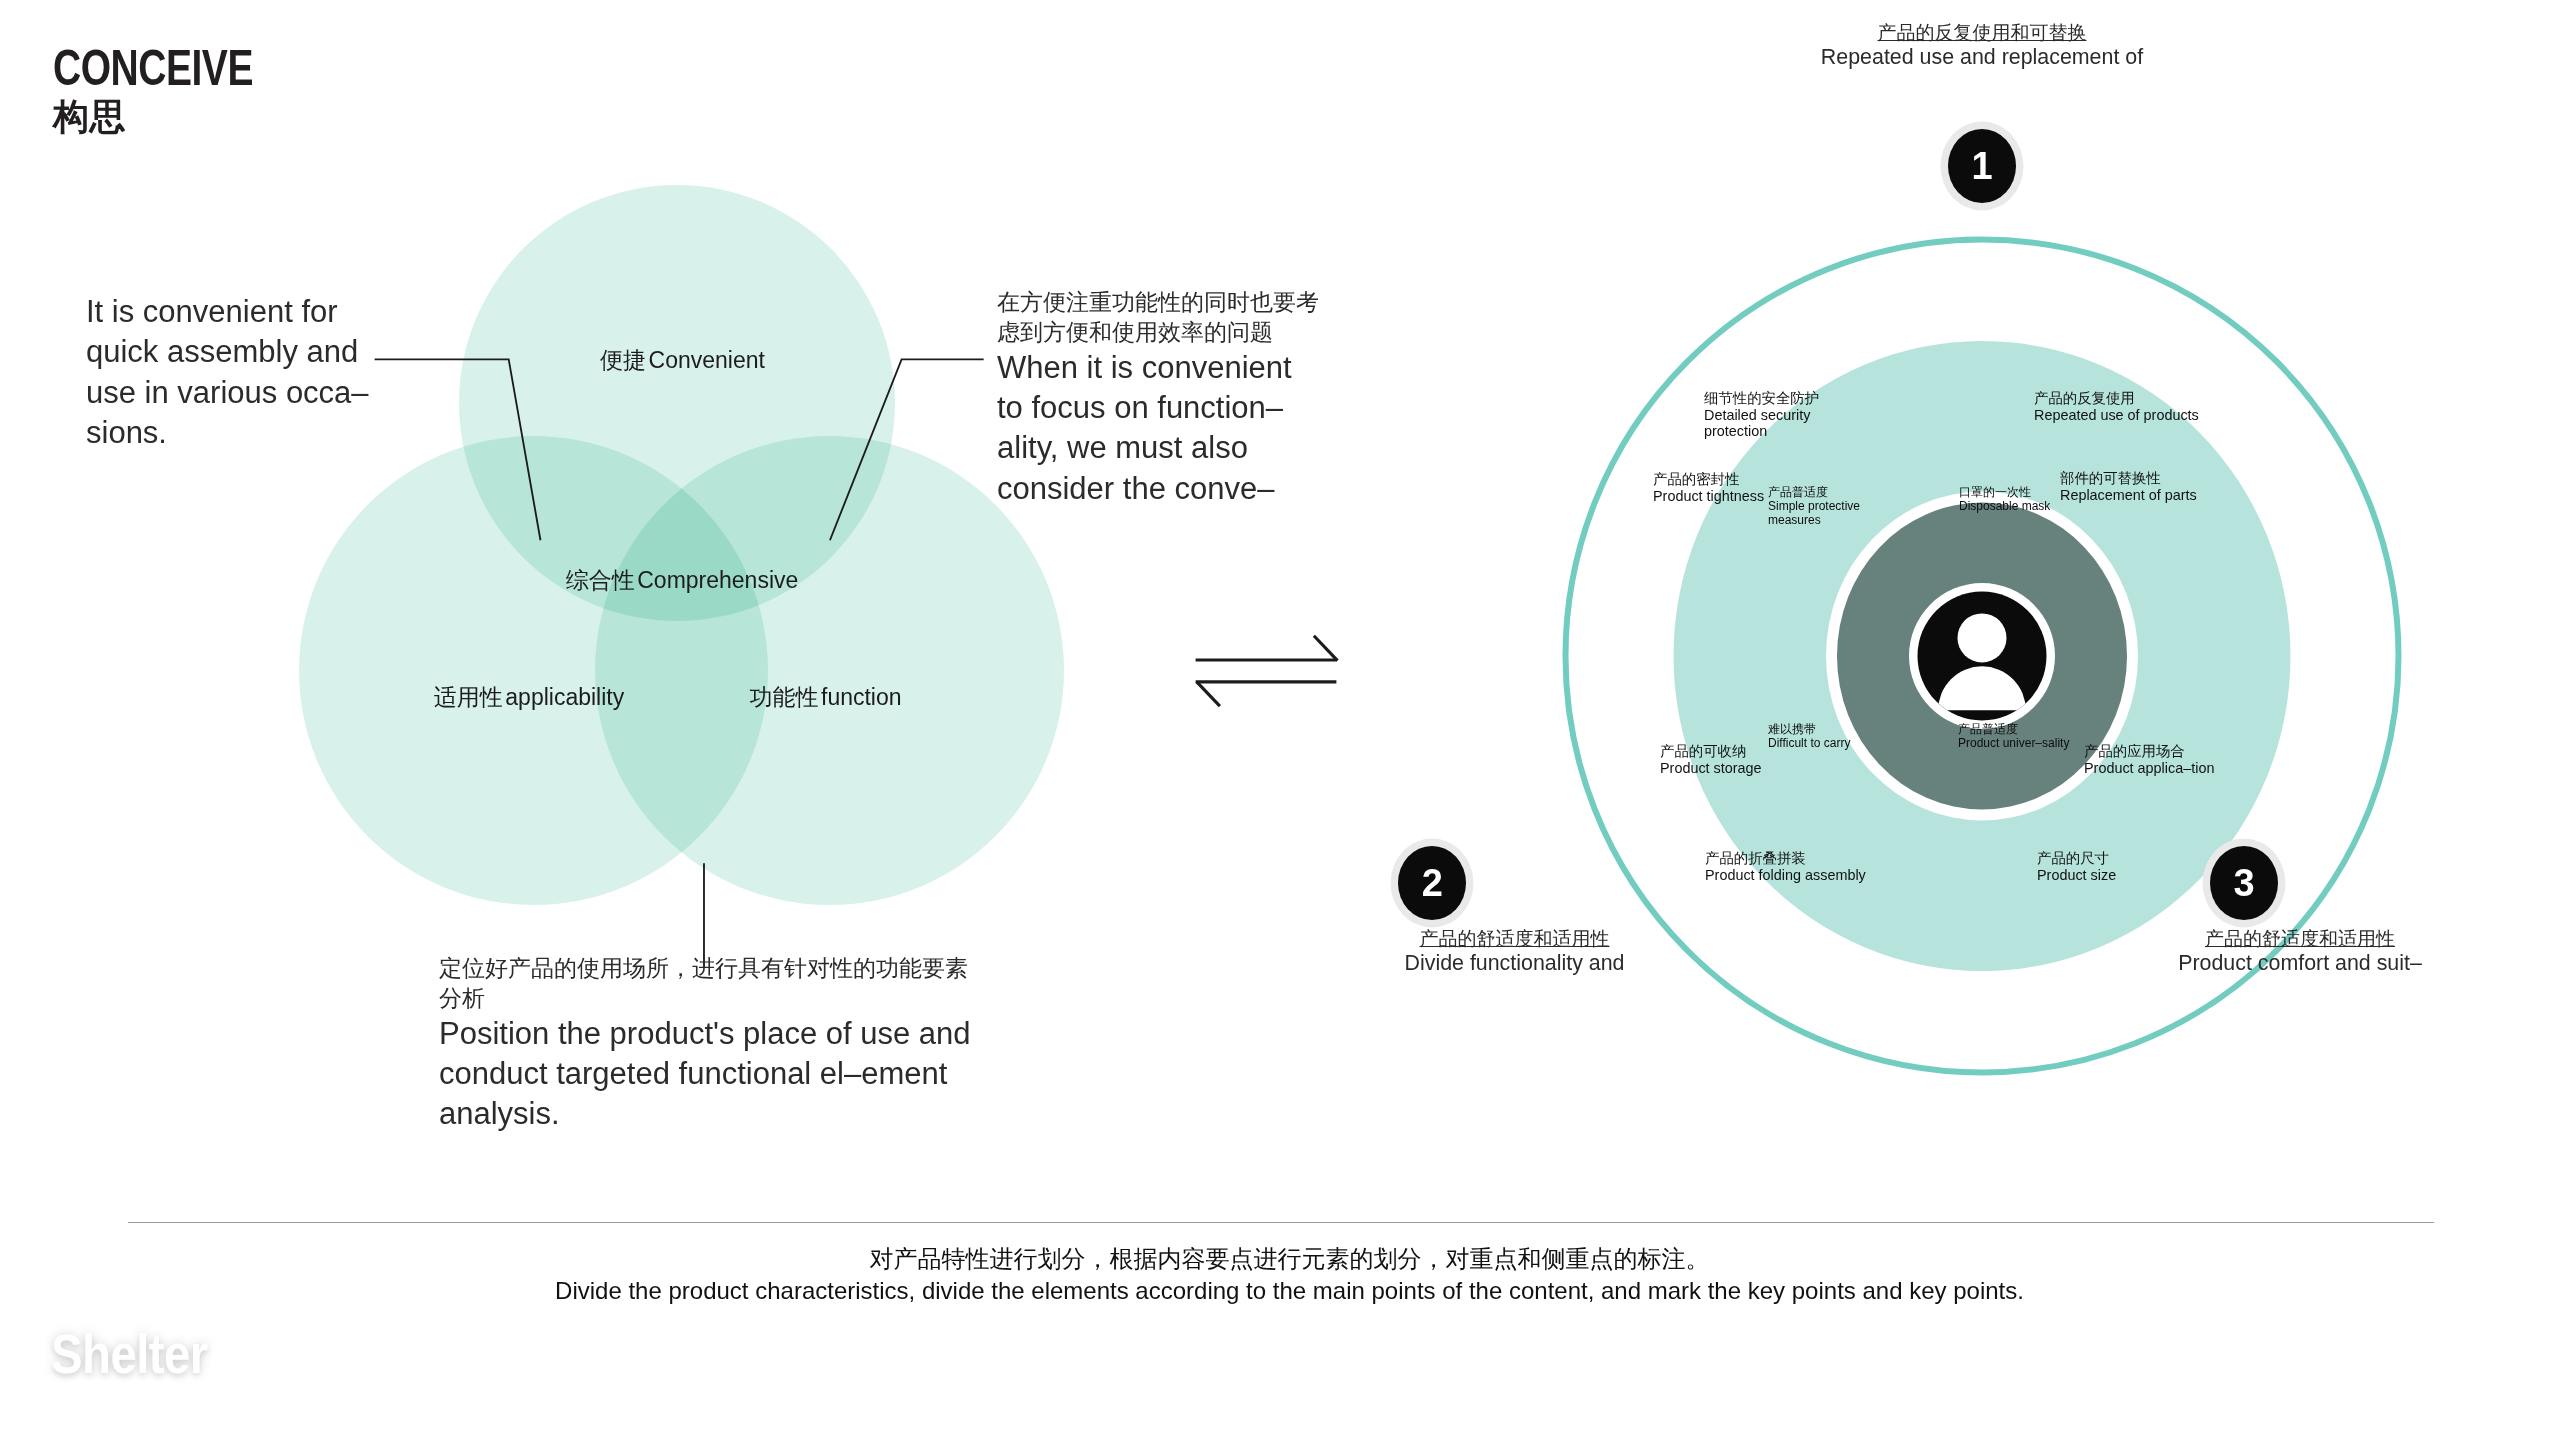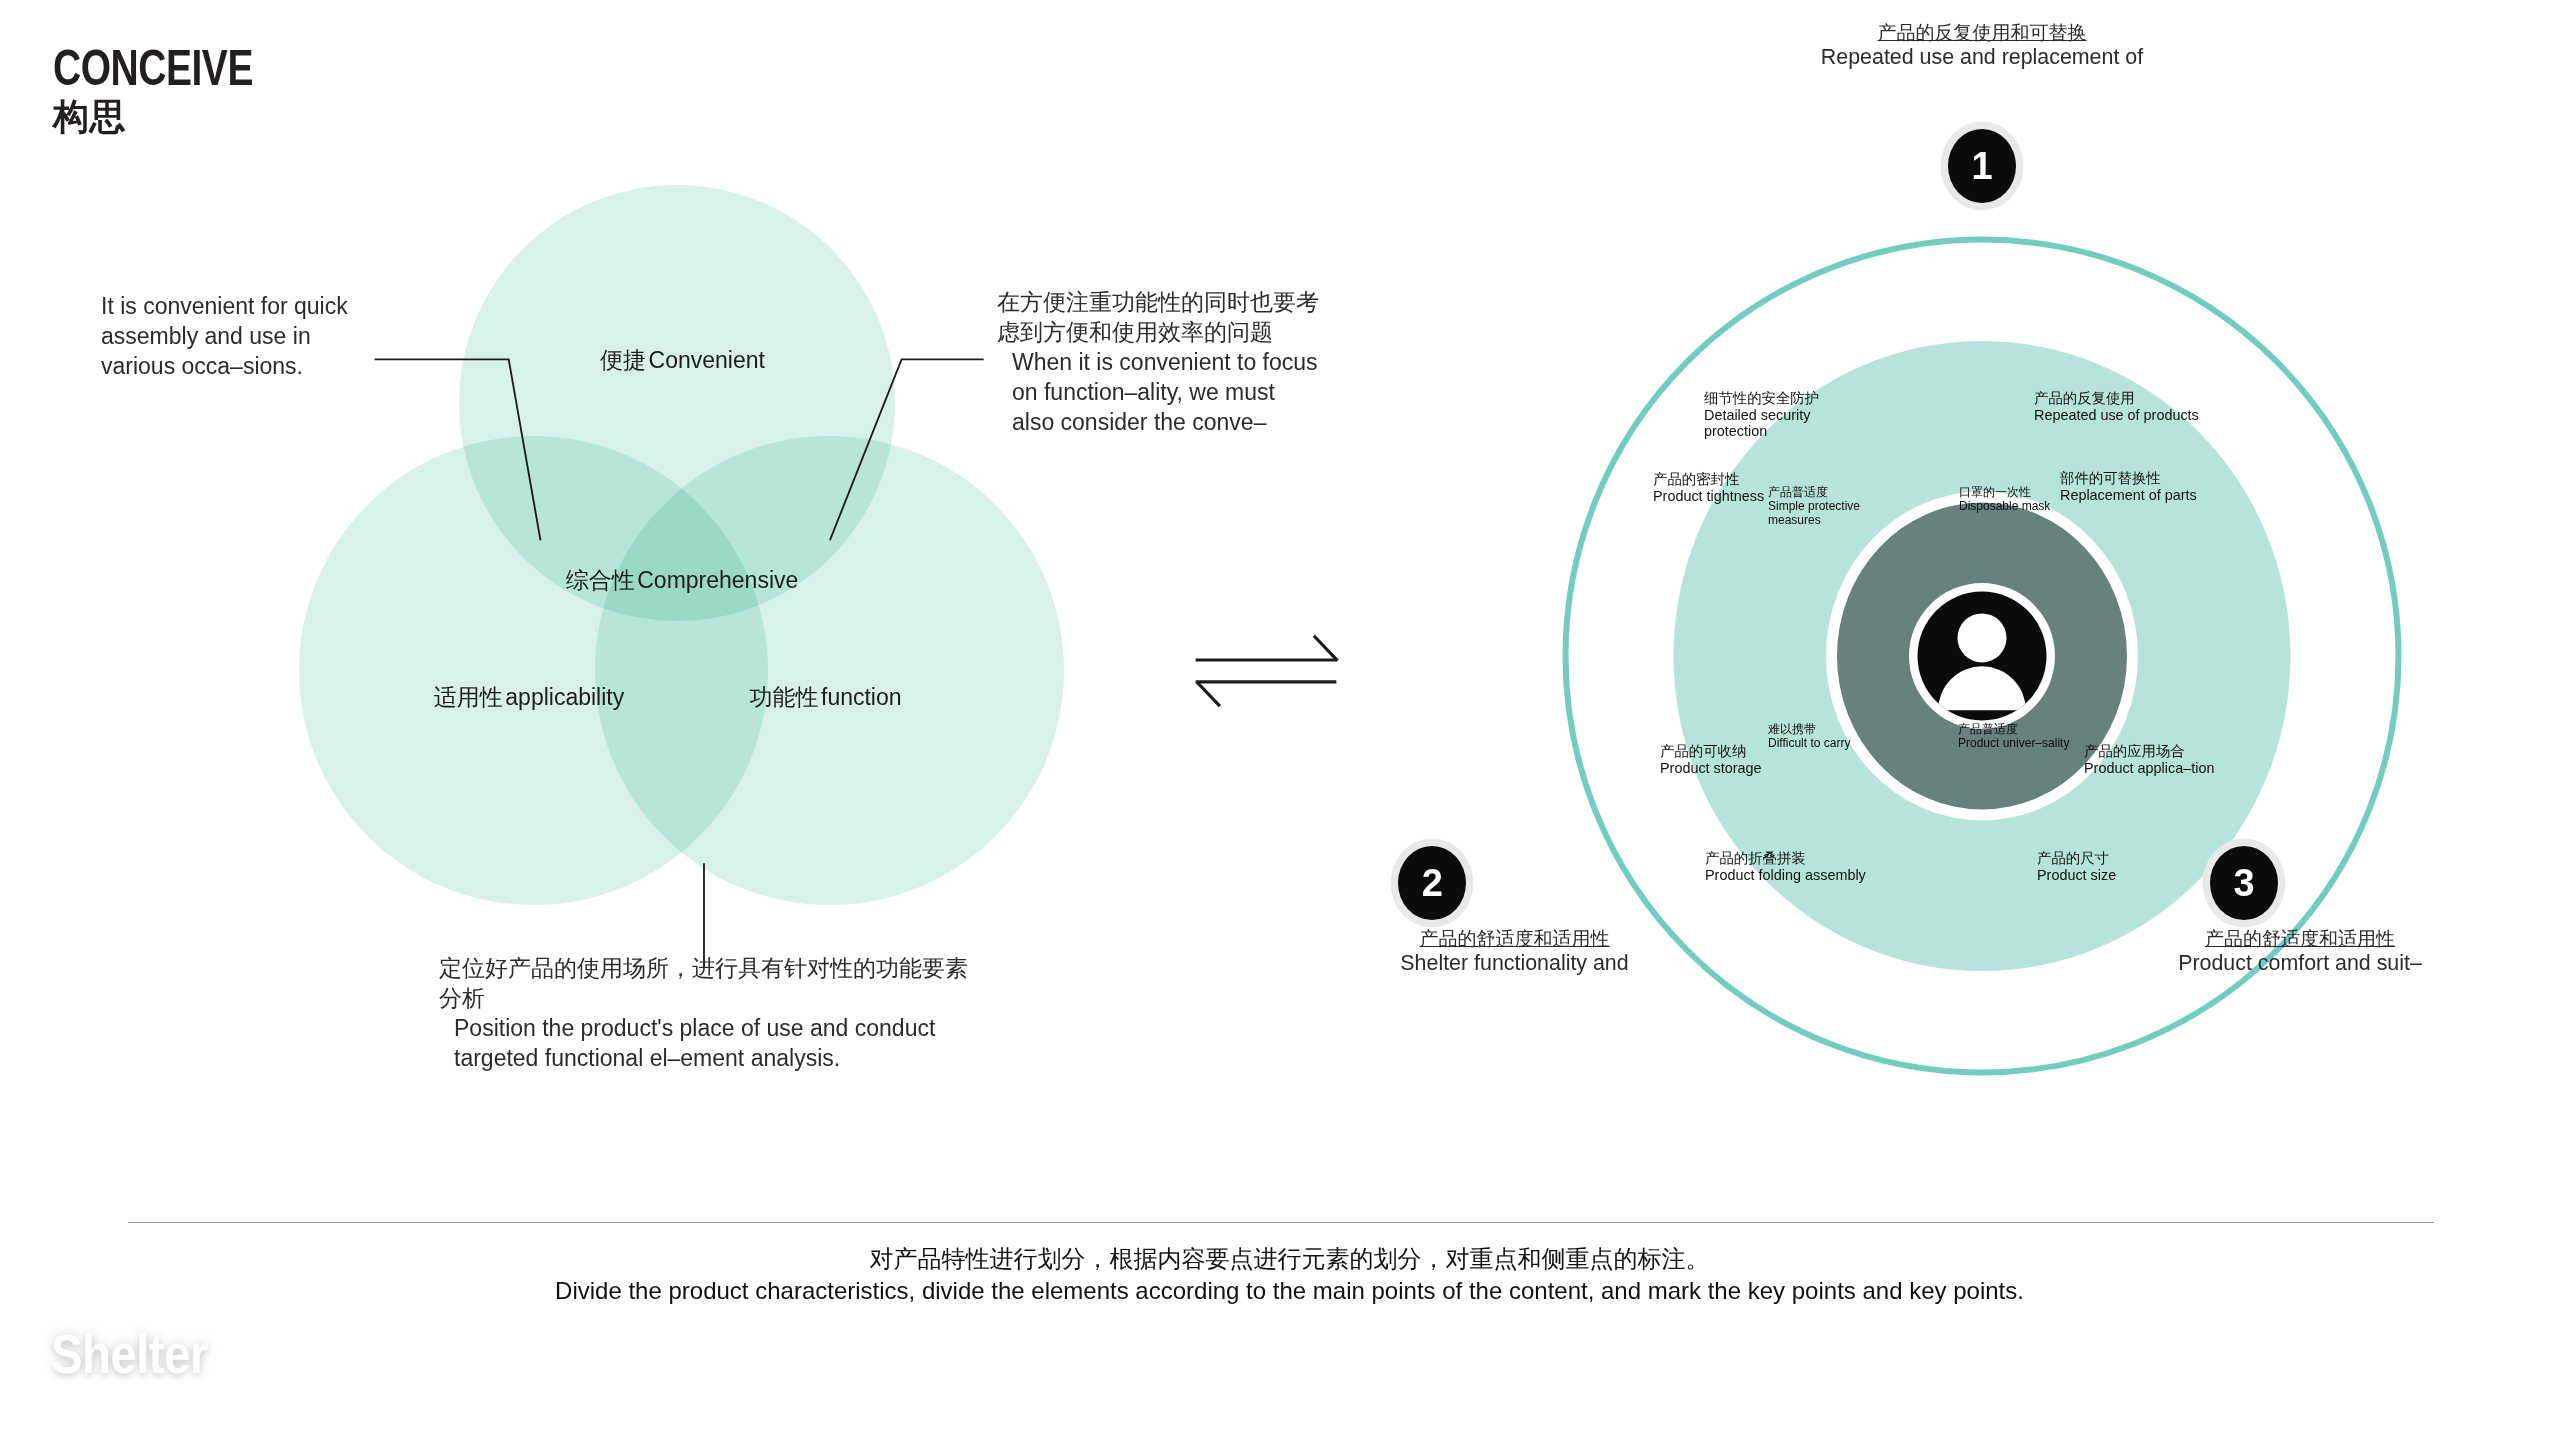--- a/index.html
+++ b/index.html
@@ -40,21 +40,21 @@
   #lbl-comprehensive{left:266px;top:393px;width:254px;}
   #lbl-applicability{left:130px;top:510px;width:220px;}
   #lbl-function{left:444px;top:510px;width:185px;}
 
   
   #leaders{position:absolute;left:0;top:0;width:2563px;height:1437px;pointer-events:none;}
 
   
   .anno{position:absolute;line-height:1.30;color:#2b2b2b;}
   .anno .cn{font-size:23px;display:block;}
-  .anno .en{font-size:23px;display:block;margin-left:15px;}
+  .anno .en{font-size:31px;display:block;}
   #anno-left{left:86px;top:292px;width:295px;}
   #anno-right{left:997px;top:288px;width:324px;}
   #anno-bottom{left:439px;top:954px;width:532px;}
 
   
   #eq-arrow{position:absolute;left:1191px;top:624px;width:150px;height:110px;}
 
   
   #rings-wrap{position:absolute;left:1410px;top:165px;width:1144px;height:982px;}
   #ring-outer{
@@ -268,21 +268,21 @@
     <div class="badge" id="badge-1">1</div>
     <div class="badge" id="badge-2">2</div>
     <div class="badge" id="badge-3">3</div>
 
     <div class="outer-cap" id="cap-1">
       <span class="cn">产品的反复使用和可替换</span>
       <span class="en">Repeated use and replacement of</span>
     </div>
     <div class="outer-cap" id="cap-2">
       <span class="cn">产品的舒适度和适用性</span>
-      <span class="en">Shelter functionality and</span>
+      <span class="en">Divide functionality and</span>
     </div>
     <div class="outer-cap" id="cap-3">
       <span class="cn">产品的舒适度和适用性</span>
       <span class="en">Product comfort and suit–</span>
     </div>
   </div>
 
   <div id="divider"></div>
   <div id="footer">
     <span class="cn">对产品特性进行划分，根据内容要点进行元素的划分，对重点和侧重点的标注。</span>

